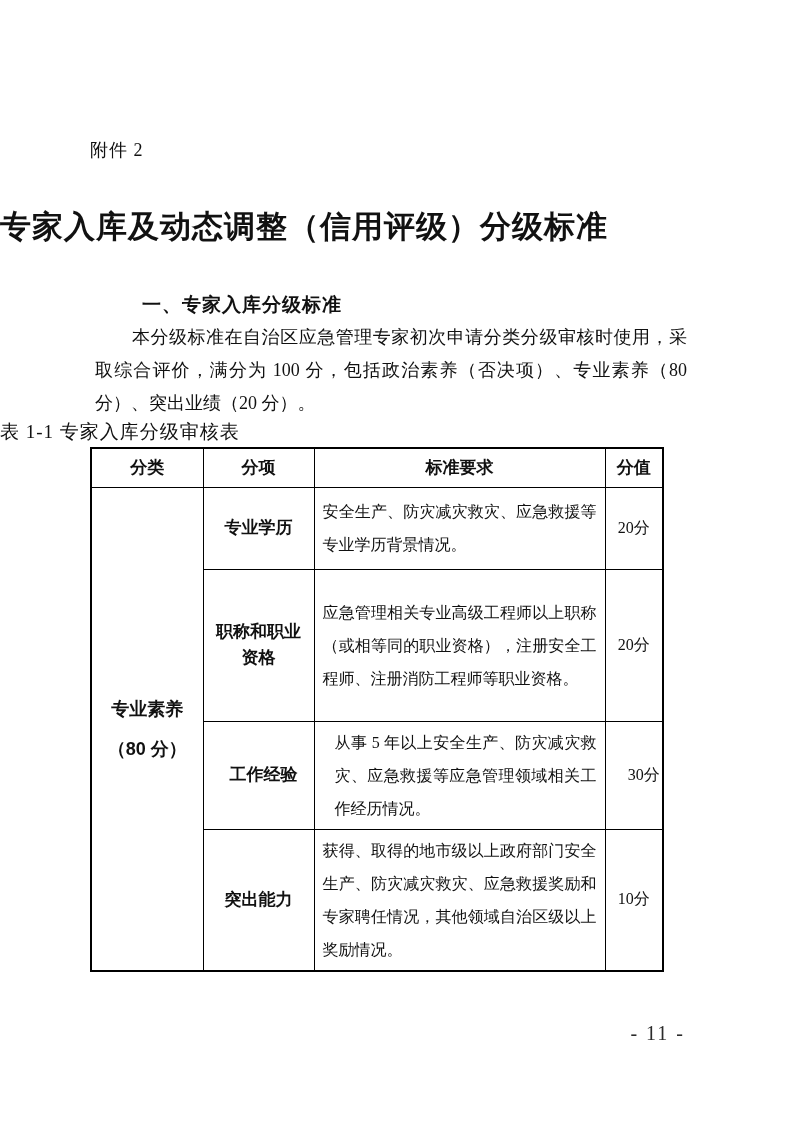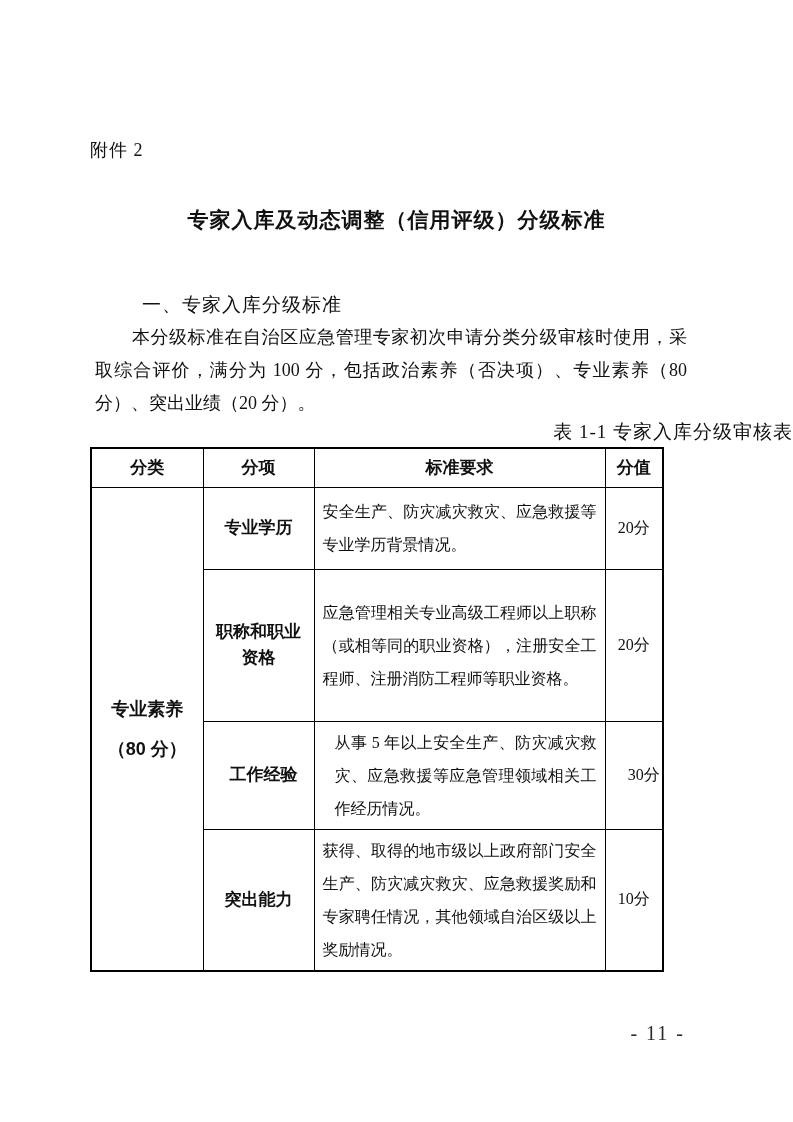--- a/index.html
+++ b/index.html
@@ -20,52 +20,51 @@
     top: 138px;
     font-size: 18px;
     font-family: "Liberation Serif", serif;
     letter-spacing: 1px;
   }
   .main-title {
     position: absolute;
     left: 0;
     top: 206px;
     width: 100%;
-    text-align: center;
-    font-size: 21px;
+    font-size: 31px;
     font-weight: bold;
     font-family: "Liberation Sans", sans-serif;
     letter-spacing: 1px;
   }
   .section-heading {
     position: absolute;
     left: 142px;
     top: 292px;
     font-size: 19px;
-    font-weight: normal;
+    font-weight: bold;
     font-family: "Liberation Sans", sans-serif;
     letter-spacing: 1px;
   }
   .body-paragraph {
     position: absolute;
     left: 95px;
     top: 321px;
     width: 592px;
     font-size: 18px;
     line-height: 33px;
     text-indent: 37px;
     text-align: justify;
     font-family: "Liberation Serif", serif;
   }
   .table-caption {
     position: absolute;
     left: 0;
     top: 419px;
     width: 100%;
-    text-align: right;
+    text-align: left;
     font-size: 19px;
     font-family: "Liberation Serif", serif;
     letter-spacing: 1px;
   }
   table.grade-table {
     position: absolute;
     left: 90px;
     top: 447px;
     width: 572px;
     border-collapse: collapse;

